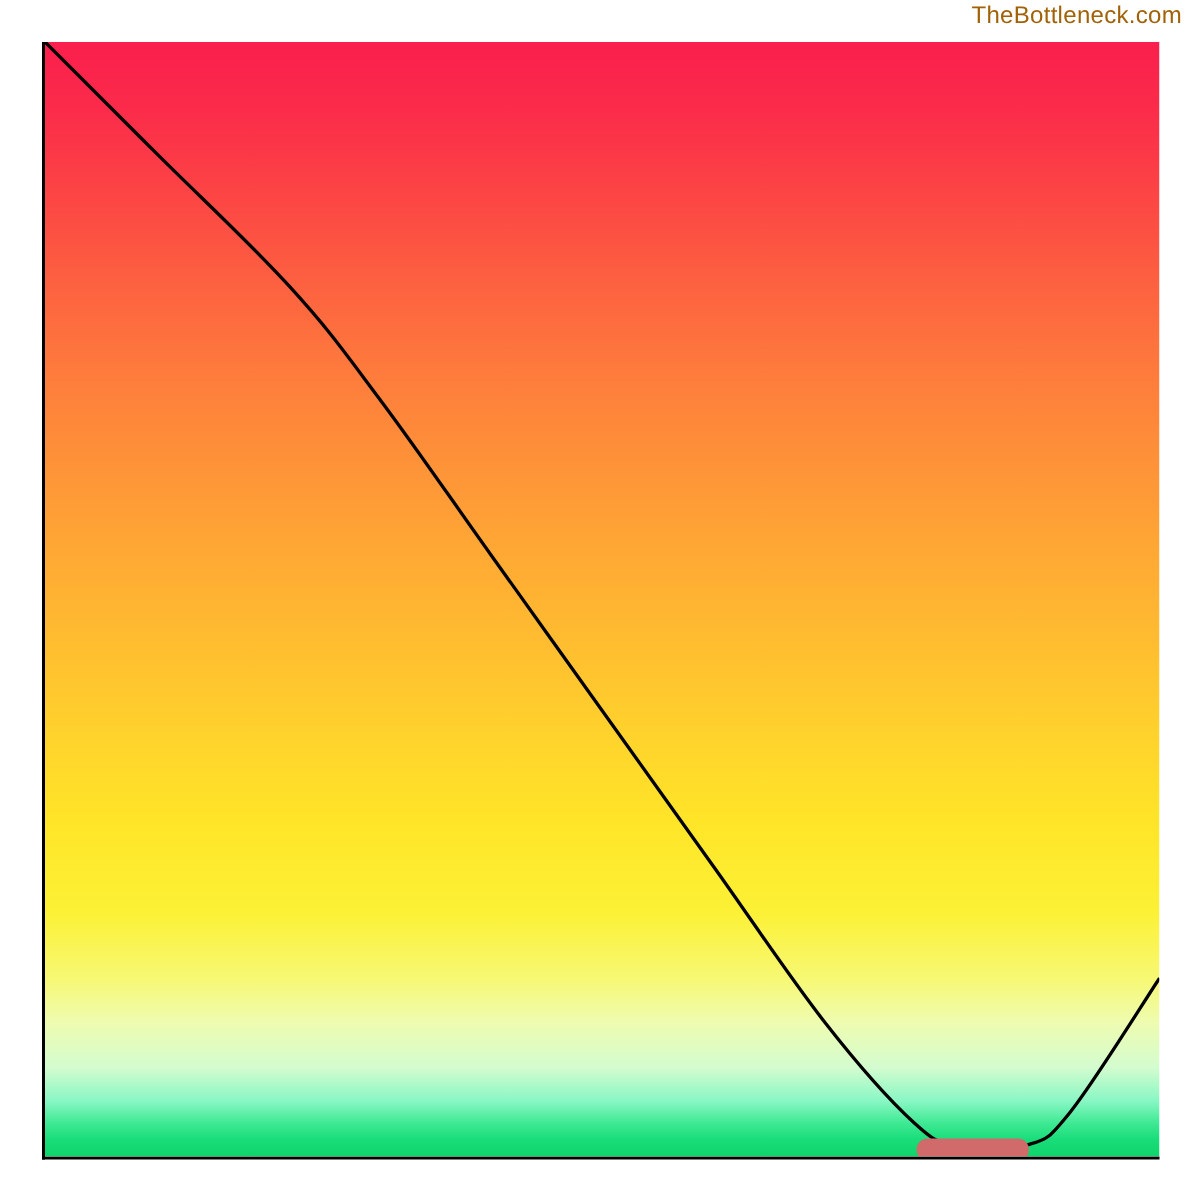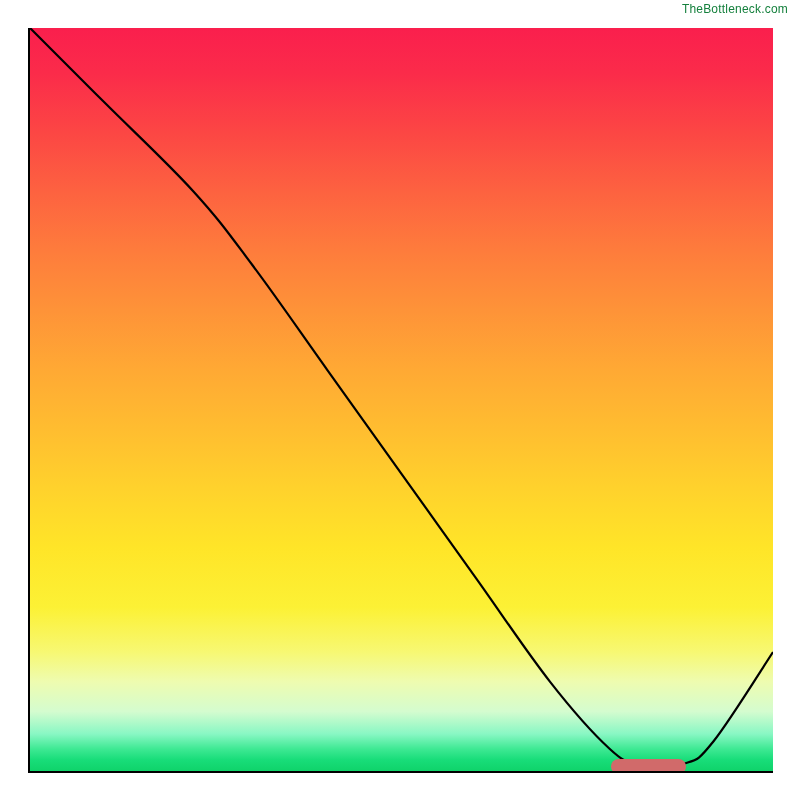--- a/index.html
+++ b/index.html
@@ -8,22 +8,22 @@
     height: 800px;
     background: #ffffff;
     font-family: Arial, sans-serif;
     position: relative;
     overflow: hidden;
   }
   .watermark {
     position: absolute;
     top: 2px;
     right: 12px;
-    font-size: 12px;
-    color: #15803d;
+    font-size: 16px;
+    color: #a16207;
     font-weight: 500;
     letter-spacing: 0.2px;
     z-index: 10;
   }
   .chart-frame {
     position: absolute;
     left: 28px;
     top: 28px;
     width: 745px;
     height: 745px;

